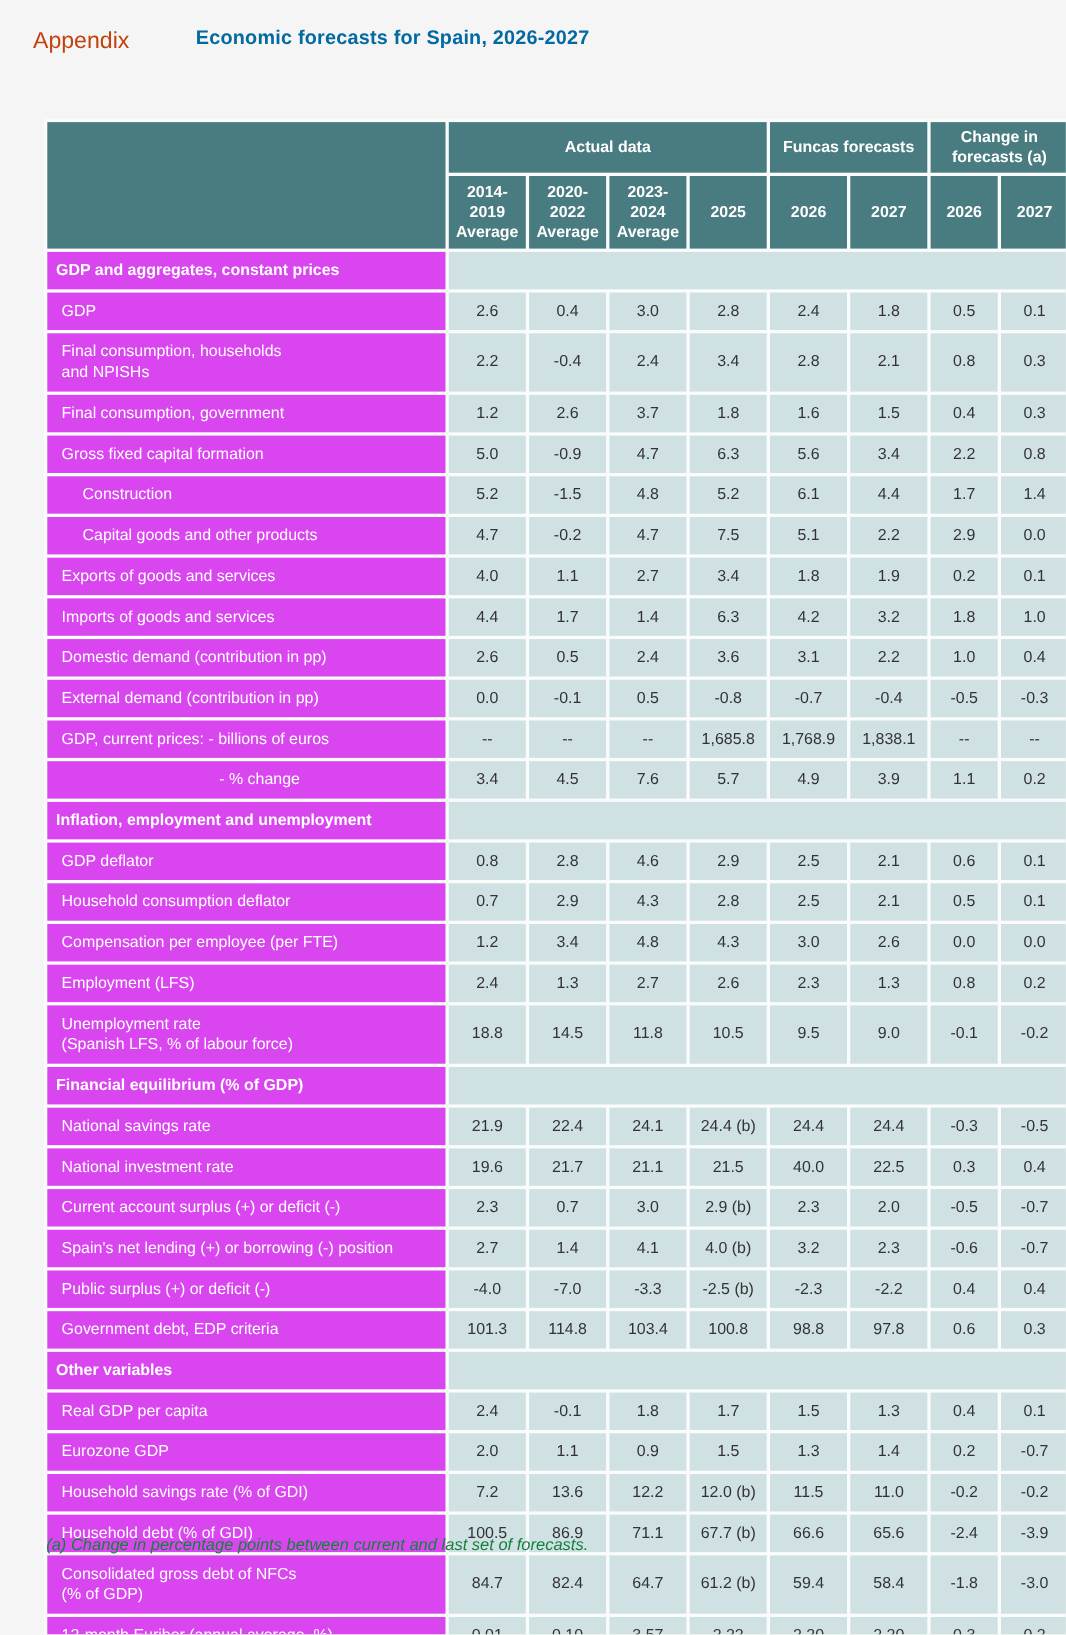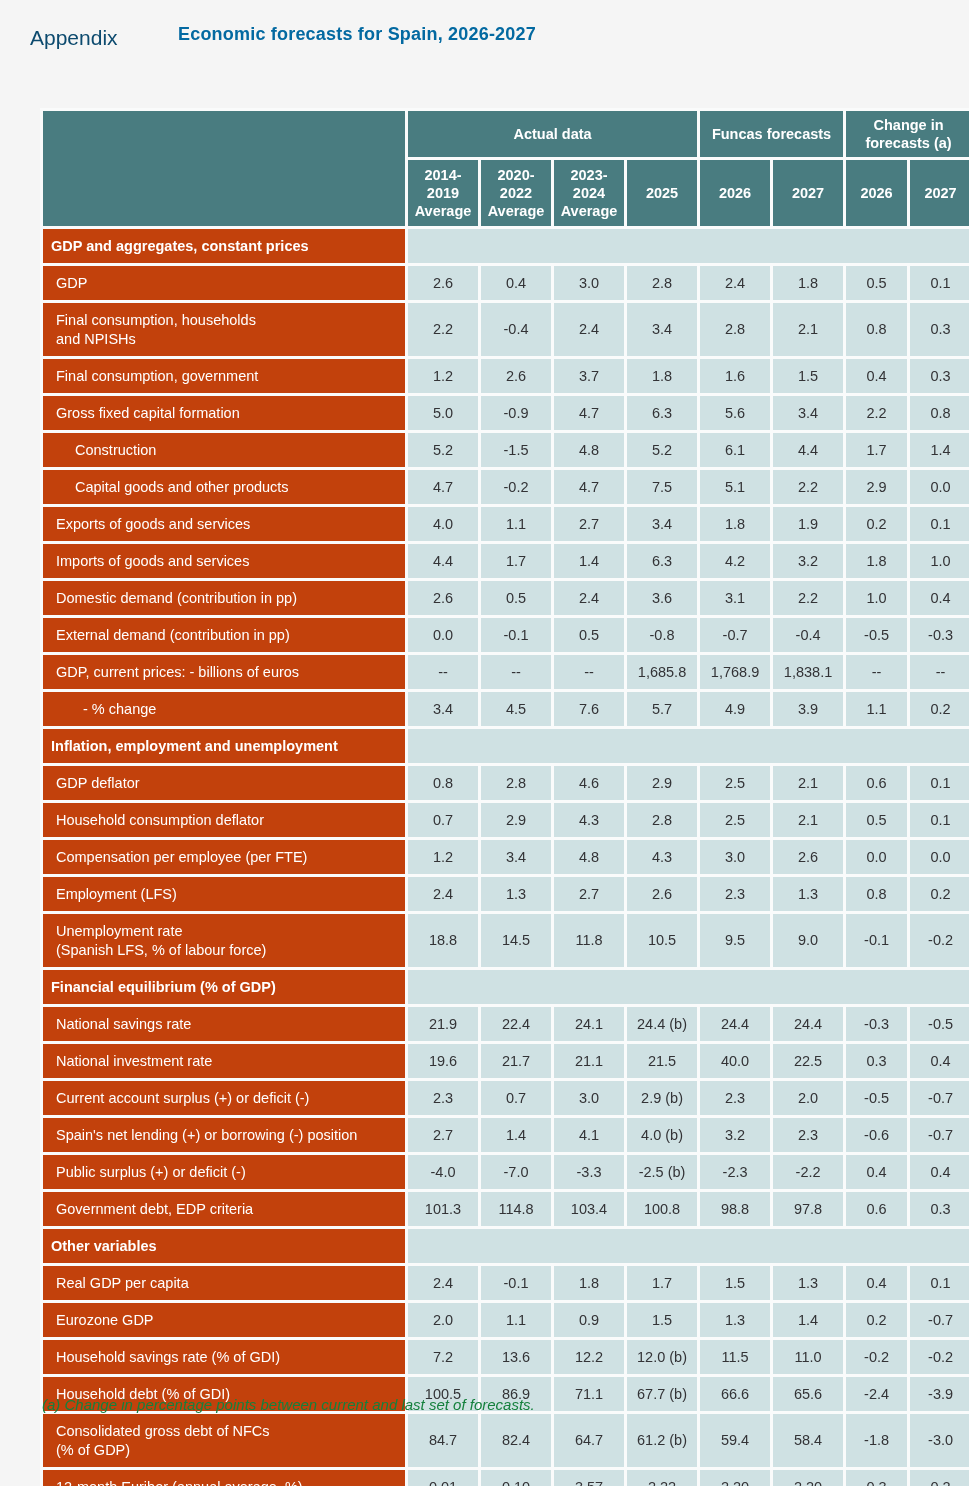--- a/index.html
+++ b/index.html
@@ -13,21 +13,21 @@
     width: 969px;
     height: 1486px;
     background: #f5f5f5;
     overflow: hidden;
   }
   .appendix-label {
     position: absolute;
     left: 30px;
     top: 26px;
     font-size: 21px;
-    color: #0c4a6e;
+    color: #c2410c;
   }
   .doc-title {
     position: absolute;
     left: 178px;
     top: 24px;
     font-size: 18px;
     font-weight: bold;
     color: #0369a1;
     letter-spacing: 0.2px;
   }
@@ -57,33 +57,33 @@
   td.hdr {
     background: #497c80;
     color: #ffffff;
     font-weight: bold;
     text-align: center;
     white-space: pre-line;
   }
   tr.group-row td.hdr { height: 44px; }
   tr.col-row td.hdr { height: 64px; }
   td.label {
-    background: #c2410c;
+    background: #d946ef;
     color: #ffffff;
     padding: 3px 6px 3px 13px;
     white-space: pre-line;
     text-align: left;
   }
   td.label.sec {
     font-weight: bold;
     padding-left: 8px;
   }
   td.label.ind2 { padding-left: 32px; }
   td.label.ralign {
-    text-align: left;
+    text-align: center;
     padding-right: 16px;
     padding-left: 40px;
   }
   td.val, td.band {
     background: #cfe1e3;
     color: #333336;
     text-align: center;
   }
   tbody tr td { height: 28px; }
   tbody tr.tall td { height: 47px; }

